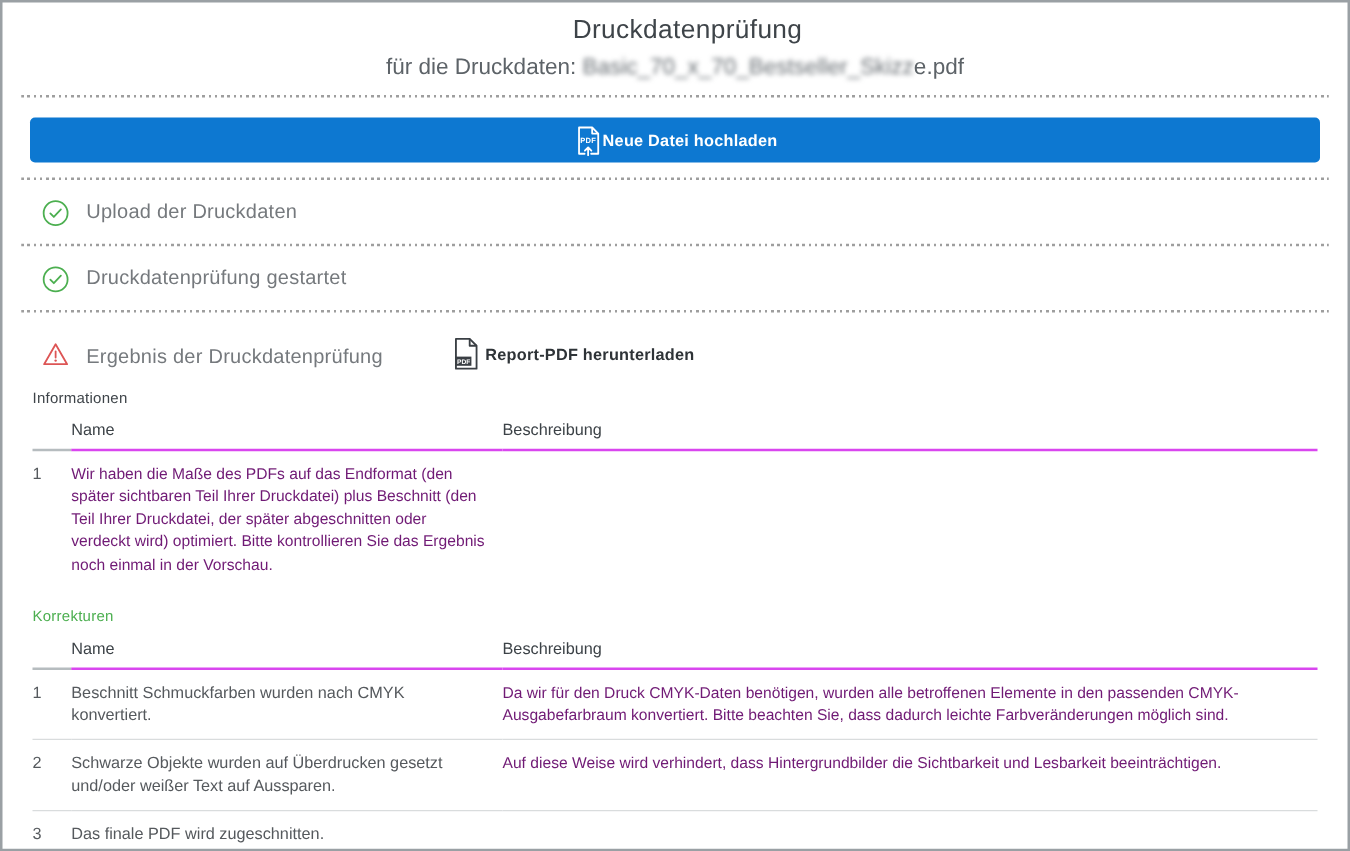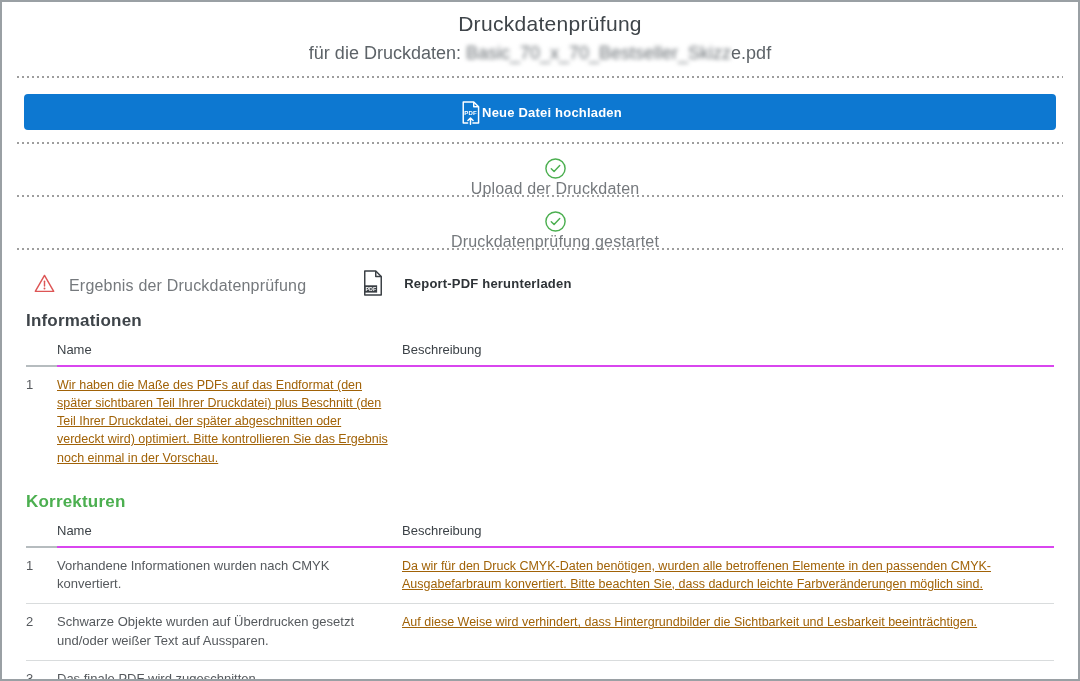--- a/index.html
+++ b/index.html
@@ -25,44 +25,44 @@
   
   .upload-btn{
     display:flex;align-items:center;justify-content:center;gap:0;
     margin:16px 22px 0 22px;height:36px;
     background:#0d78d1;border:none;border-radius:4px;
     color:#fff;font-size:13px;font-weight:bold;letter-spacing:.2px;
     cursor:pointer;width:calc(100% - 44px);
     font-family:"Liberation Sans",sans-serif;
   }
   
-  .step-row{display:flex;align-items:center;padding:13px 0 0 30px;height:26px;flex-direction:column;}
+  .step-row{display:flex;align-items:center;gap:13px;padding:13px 0 0 30px;height:26px;}
   .step-label{font-size:16px;color:#75797d;letter-spacing:.2px;}
   .icon-box{display:flex;align-items:center;justify-content:center;width:24px;height:24px;}
   
   .result-row{display:flex;align-items:flex-end;padding:15px 0 0 30px;height:30px;}
   .result-row .step-label{margin-left:13px;}
   .report-btn{
-    display:flex;align-items:center;gap:19px;margin-left:55px;
+    display:flex;align-items:center;gap:3px;margin-left:55px;
     background:none;border:none;cursor:pointer;padding:0;
     font-family:"Liberation Sans",sans-serif;
   }
   .report-label{font-size:13px;font-weight:bold;color:#2e3337;letter-spacing:.2px;}
   
   .group{margin:0 24px;}
-  .group-title{font-size:17px;margin-top:16px;letter-spacing:.2px;font-weight:bold;}
+  .group-title{font-size:12px;margin-top:16px;letter-spacing:.2px;}
   .group-title.info{color:#3e4449;}
   .group-title.korr{color:#4caf50;}
   .group-title.fehl{color:#c2410c;}
   .tbl{display:grid;grid-template-columns:31px 345px 1fr;margin-top:4px;}
   .tbl .hdr{font-size:13px;color:#3c4247;font-weight:500;padding:7px 0 8px 0;border-bottom:2px solid #d946ef;}
   .tbl .hdr-num{border-bottom:2px solid #b6bcbf;}
   .cell{font-size:13px;color:#55595d;padding:9px 14px 9px 0;line-height:1.45;}
   .cell.num{padding-right:0;}
-  .cell.desc{font-size:12.5px;color:#a16207;text-decoration:underline;}
+  .cell.desc{font-size:12.5px;color:#701a75;}
   .rowline{border-top:1px solid #d9dcdd;}
 </style>
 </head>
 <body>
 
 <div class="page">
 
   <div class="header">
     <div class="title">Druckdatenprüfung</div>
     <div class="subtitle"><span>für die Druckdaten: </span><span class="redacted">Basic_70_x_70_Bestseller_Skizz</span><span>e.pdf</span></div>
@@ -142,21 +142,21 @@
   </div>
 
   <div class="group">
     <div class="group-title korr">Korrekturen</div>
     <div class="tbl">
       <div class="hdr-num"></div>
       <div class="hdr">Name</div>
       <div class="hdr">Beschreibung</div>
 
       <div class="cell num">1</div>
-      <div class="cell">Vorhandene Informationen wurden nach CMYK konvertiert.</div>
+      <div class="cell">Beschnitt Schmuckfarben wurden nach CMYK konvertiert.</div>
       <div class="cell desc">Da wir für den Druck CMYK-Daten benötigen, wurden alle betroffenen Elemente in den passenden CMYK-Ausgabefarbraum konvertiert. Bitte beachten Sie, dass dadurch leichte Farbveränderungen möglich sind.</div>
 
       <div class="cell num rowline">2</div>
       <div class="cell rowline">Schwarze Objekte wurden auf Überdrucken gesetzt und/oder weißer Text auf Aussparen.</div>
       <div class="cell desc rowline">Auf diese Weise wird verhindert, dass Hintergrundbilder die Sichtbarkeit und Lesbarkeit beeinträchtigen.</div>
 
       <div class="cell num rowline">3</div>
       <div class="cell rowline">Das finale PDF wird zugeschnitten.</div>
       <div class="cell desc rowline"></div>
     </div>

